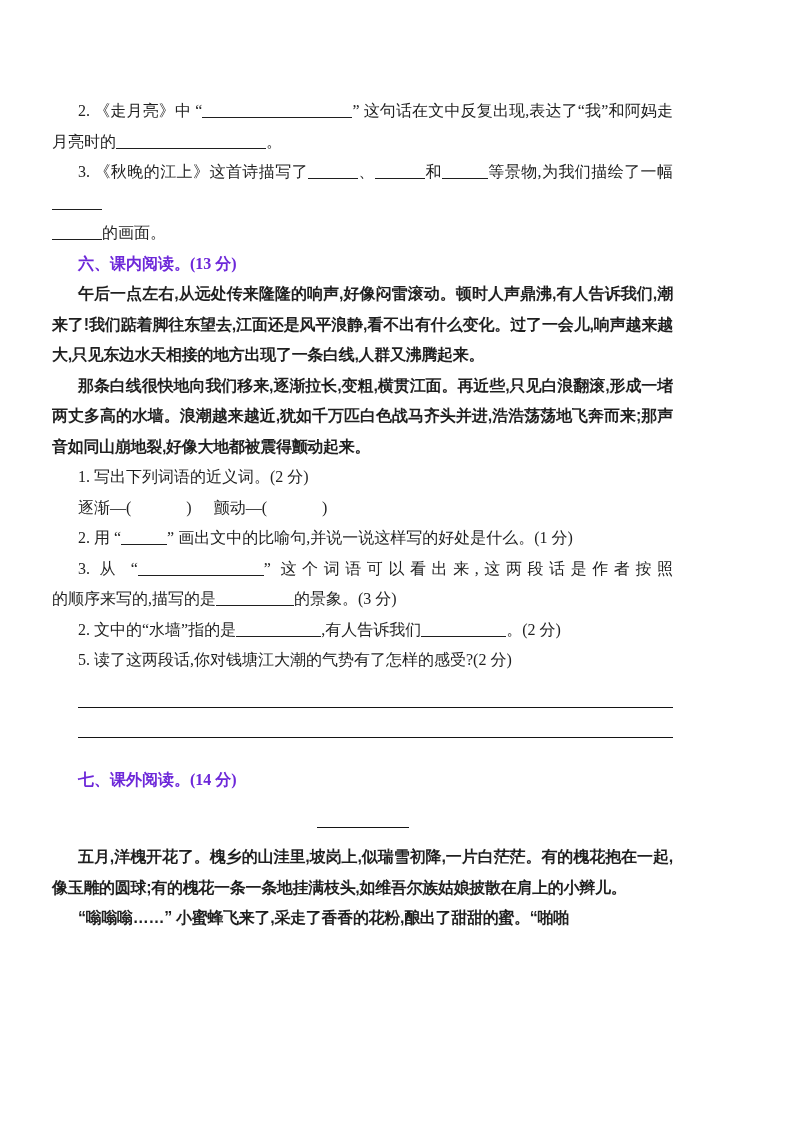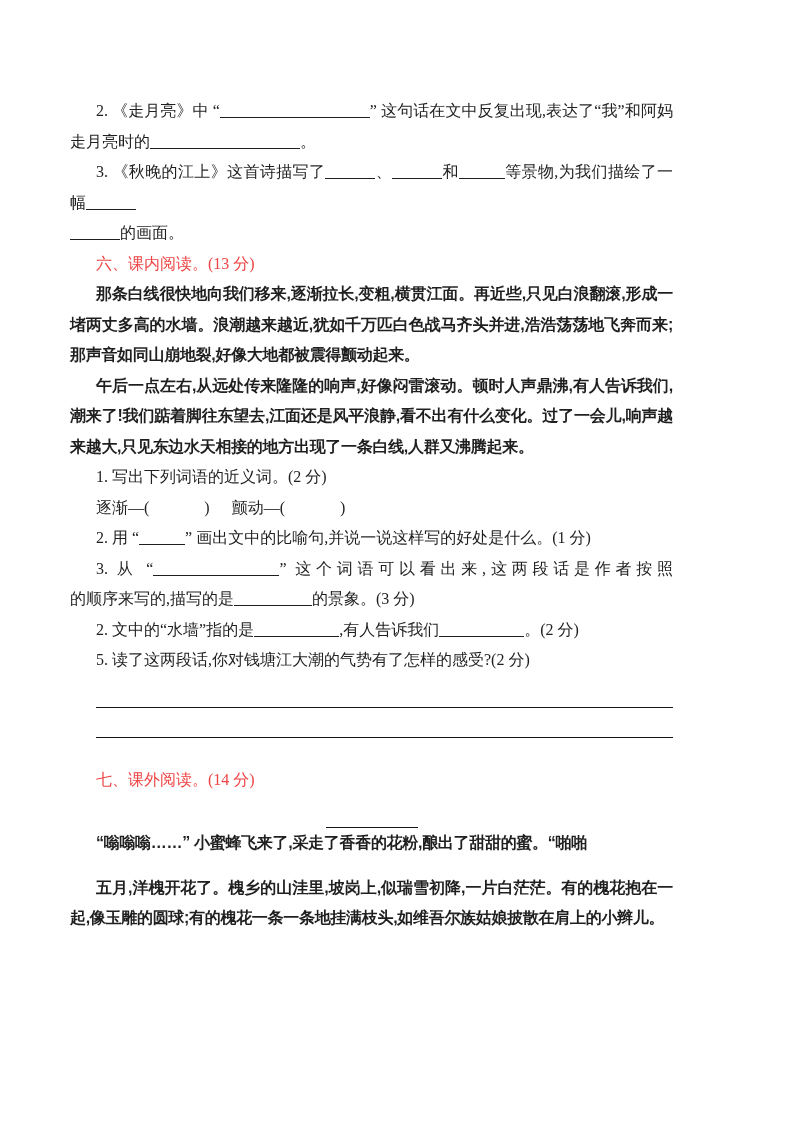--- a/index.html
+++ b/index.html
@@ -2,42 +2,42 @@
 <html><head>
 <meta charset="utf-8">
 <style>
   html, body { margin: 0; padding: 0; background: #ffffff; }
   .page {
     position: relative;
     width: 793px;
     height: 1122px;
     background: #ffffff;
     box-sizing: border-box;
-    padding: 96px 120px 0 70px;
+    padding: 96px 120px 0 52px;
     overflow: hidden;
     color: #1f1f1f;
     font-family: "Liberation Serif", serif;
     font-size: 16px;
     line-height: 30.5px;
   }
   .line { margin: 0; }
   .indent { text-indent: 26px; }
   .justify { text-align: justify; }
   .spread { text-align: justify; text-align-last: justify; }
   .song { font-family: "Liberation Serif", serif; font-weight: 400; }
   .hei {
     font-family: "Liberation Sans", sans-serif;
     font-weight: 600;
     text-indent: 26px;
     text-align: justify;
     letter-spacing: -0.3px;
   }
   .sec-head {
-    color: #ef4444;
-    font-weight: 400;
+    color: #6d28d9;
+    font-weight: 700;
     text-indent: 26px;
   }
   .seg { white-space: pre-wrap; }
   .blank {
     display: inline-block;
     height: 14px;
     margin-bottom: -2px;
     border-bottom: 1px solid #1f1f1f;
   }
   .blank.fill { width: 486px; }
@@ -60,37 +60,37 @@
 </head>
 <body>
 
 <div class="page">
 
   <div class="line song indent justify"><span class="seg">2. 《走月亮》中 “</span><span class="blank" style="width: 150px;"></span><span class="seg">” 这句话在文中反复出现,表达了“我”和阿妈走月亮时的</span><span class="blank" style="width: 150px;"></span><span class="seg">。</span></div>
   <div class="line song indent justify"><span class="seg">3. 《秋晚的江上》这首诗描写了</span><span class="blank" style="width: 50px;"></span><span class="seg">、</span><span class="blank" style="width: 50px;"></span><span class="seg">和</span><span class="blank" style="width: 46px;"></span><span class="seg">等景物,为我们描绘了一幅</span><span class="blank" style="width: 50px;"></span><br><span class="blank" style="width: 50px;"></span><span class="seg">的画面。</span></div>
 
   <div class="line sec-head">六、课内阅读。(13 分)</div>
 
+  <div class="line hei">午后一点左右,从远处传来隆隆的响声,好像闷雷滚动。顿时人声鼎沸,有人告诉我们,潮来了!我们踮着脚往东望去,江面还是风平浪静,看不出有什么变化。过了一会儿,响声越来越大,只见东边水天相接的地方出现了一条白线,人群又沸腾起来。</div>
   <div class="line hei">那条白线很快地向我们移来,逐渐拉长,变粗,横贯江面。再近些,只见白浪翻滚,形成一堵两丈多高的水墙。浪潮越来越近,犹如千万匹白色战马齐头并进,浩浩荡荡地飞奔而来;那声音如同山崩地裂,好像大地都被震得颤动起来。</div>
-  <div class="line hei">午后一点左右,从远处传来隆隆的响声,好像闷雷滚动。顿时人声鼎沸,有人告诉我们,潮来了!我们踮着脚往东望去,江面还是风平浪静,看不出有什么变化。过了一会儿,响声越来越大,只见东边水天相接的地方出现了一条白线,人群又沸腾起来。</div>
 
   <div class="line song indent">1. 写出下列词语的近义词。(2 分)</div>
   <div class="line song indent"><span class="seg">逐渐—(</span><span class="gap" style="width: 55px;"></span><span class="seg">)</span><span class="gap" style="width: 22px;"></span><span class="seg">颤动—(</span><span class="gap" style="width: 55px;"></span><span class="seg">)</span></div>
 
   <div class="line song indent"><span class="seg">2. 用 “</span><span class="blank" style="width: 46px;"></span><span class="seg">” 画出文中的比喻句,并说一说这样写的好处是什么。(1 分)</span></div>
 
   <div class="line song indent spread"><span class="seg">3. 从 “</span><span class="blank" style="width: 126px;"></span><span class="seg">” 这个词语可以看出来,这两段话是作者按照</span></div>
   <div class="line song"><span class="seg">的顺序来写的,描写的是</span><span class="blank" style="width: 78px;"></span><span class="seg">的景象。(3 分)</span></div>
 
   <div class="line song indent"><span class="seg">2. 文中的“水墙”指的是</span><span class="blank" style="width: 85px;"></span><span class="seg">,有人告诉我们</span><span class="blank" style="width: 85px;"></span><span class="seg">。(2 分)</span></div>
   <div class="line song indent">5. 读了这两段话,你对钱塘江大潮的气势有了怎样的感受?(2 分)</div>
 
   <div class="ans-line first"></div>
   <div class="ans-line second"></div>
 
   <div class="line sec-head head7">七、课外阅读。(14 分)</div>
 
   <div class="title-line"></div>
 
+  <div class="line hei passage7-start">五月,洋槐开花了。槐乡的山洼里,坡岗上,似瑞雪初降,一片白茫茫。有的槐花抱在一起,像玉雕的圆球;有的槐花一条一条地挂满枝头,如维吾尔族姑娘披散在肩上的小辫儿。</div>
   <div class="line hei">“嗡嗡嗡……” 小蜜蜂飞来了,采走了香香的花粉,酿出了甜甜的蜜。“啪啪</div>
-  <div class="line hei passage7-start">五月,洋槐开花了。槐乡的山洼里,坡岗上,似瑞雪初降,一片白茫茫。有的槐花抱在一起,像玉雕的圆球;有的槐花一条一条地挂满枝头,如维吾尔族姑娘披散在肩上的小辫儿。</div>
 
 </div>
 
 </body></html>

